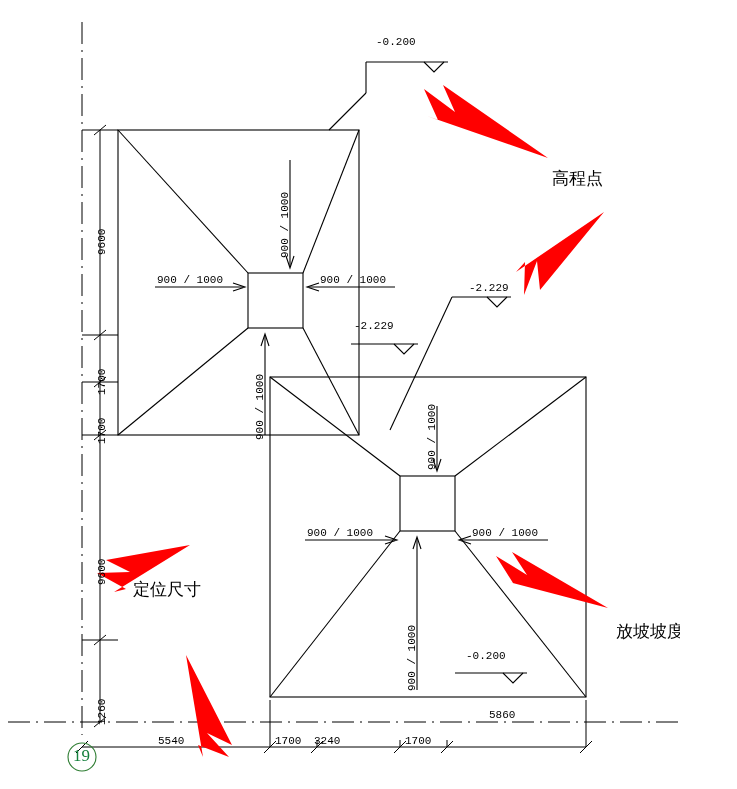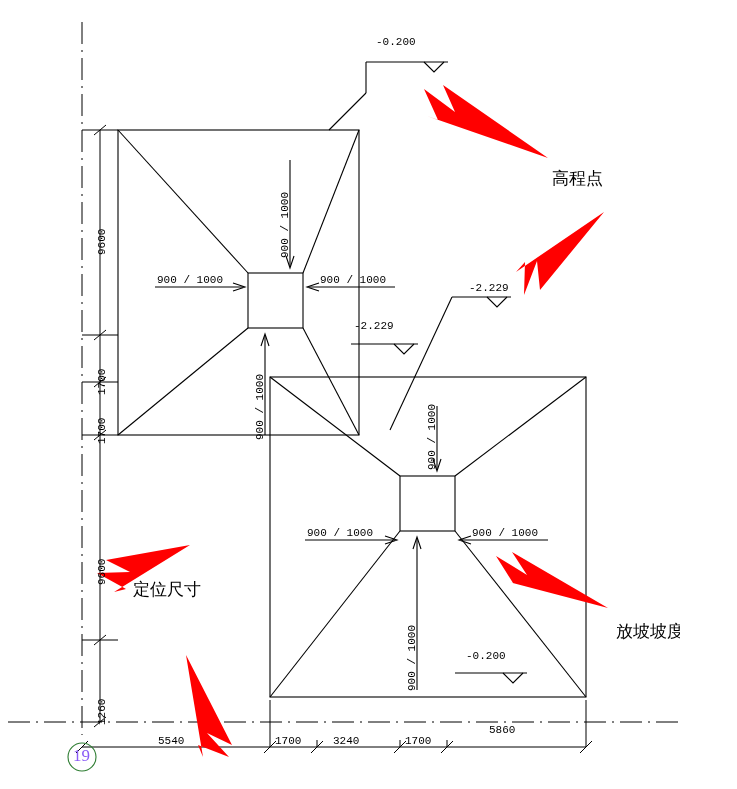--- a/index.html
+++ b/index.html
@@ -41,21 +41,21 @@
     position: absolute;
     font-family: "Liberation Sans", sans-serif;
     font-size: 17px;
     color: #000000;
     white-space: nowrap;
   }
   .gridnum {
     position: absolute;
     font-family: "Liberation Serif", serif;
     font-size: 17px;
-    color: #8b5cf6;
+    color: #15803d;
     white-space: nowrap;
   }
 </style>
 </head>
 <body>
 
 <div id="root">
 
   <svg id="drawing" viewBox="0 0 737 789">
     <g stroke="#000000" fill="none" stroke-width="1.1" shape-rendering="geometricPrecision">
@@ -217,23 +217,23 @@
   <div class="lbl rot" style="left:406px; top:691px;">900 / 1000</div>
 
   <div class="lbl rot" style="left:96px; top:255px;">9600</div>
   <div class="lbl rot" style="left:96px; top:395px;">1700</div>
   <div class="lbl rot" style="left:96px; top:444px;">1700</div>
   <div class="lbl rot" style="left:96px; top:585px;">9600</div>
   <div class="lbl rot" style="left:96px; top:725px;">1260</div>
 
   <div class="lbl" style="left:158px; top:735px;">5540</div>
   <div class="lbl" style="left:275px; top:735px;">1700</div>
-  <div class="lbl" style="left:333px; top:735px;text-align:right;">3240</div>
+  <div class="lbl" style="left:314px; top:735px;text-align:right;">3240</div>
   <div class="lbl" style="left:405px; top:735px;">1700</div>
-  <div class="lbl" style="left:489px; top:724px;">5860</div>
+  <div class="lbl" style="left:489px; top:709px;">5860</div>
 
   <div class="anno" style="left:552px; top:167px;">高程点</div>
   <div class="anno" style="left:616px; top:620px;">放坡坡度</div>
   <div class="anno" style="left:133px; top:578px;">定位尺寸</div>
 
   <div class="gridnum" style="left:73px; top:746px;">19</div>
 
 </div>
 
 </body></html>

